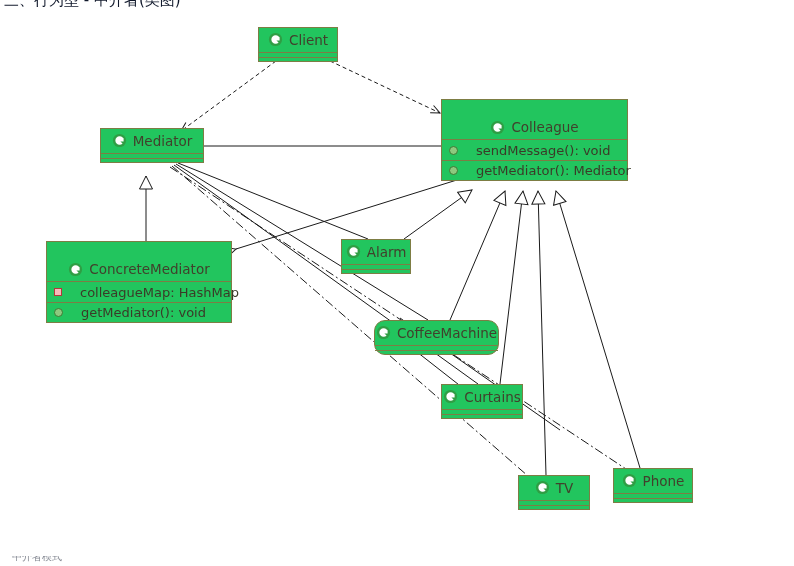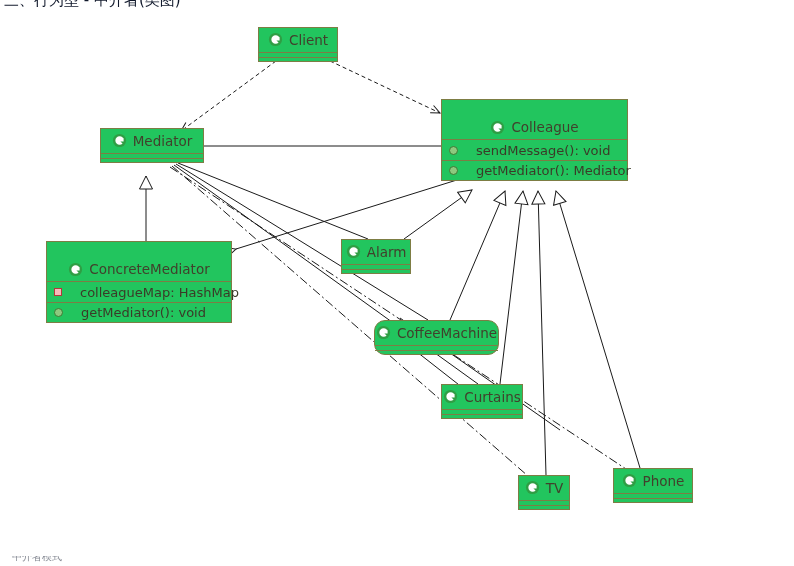--- a/index.html
+++ b/index.html
@@ -303,21 +303,21 @@
           <circle cx="7.5" cy="7.5" r="6.6" fill="#2f9e44"></circle>
           <path d="M10.6,4.6 A4.2,4.2 0 1 0 10.6,10.4 L8.4,8.4 L11.6,8.4 L11.6,5.2 Z" fill="#ffffff"></path>
         </svg>
       </span>
       <span class="uml-name">Curtains</span>
     </div>
     <div class="uml-strip"></div>
     <div class="uml-strip second"></div>
   </div>
 
-  <div class="uml-class" style="left:518px; top:475px; width:52px;">
+  <div class="uml-class" style="left:518px; top:475px; width:72px;">
     <div class="uml-header">
       <span class="class-icon">
         <svg viewBox="0 0 15 15" width="15" height="15">
           <circle cx="7.5" cy="7.5" r="6.6" fill="#2f9e44"></circle>
           <path d="M10.6,4.6 A4.2,4.2 0 1 0 10.6,10.4 L8.4,8.4 L11.6,8.4 L11.6,5.2 Z" fill="#ffffff"></path>
         </svg>
       </span>
       <span class="uml-name">TV</span>
     </div>
     <div class="uml-strip"></div>

